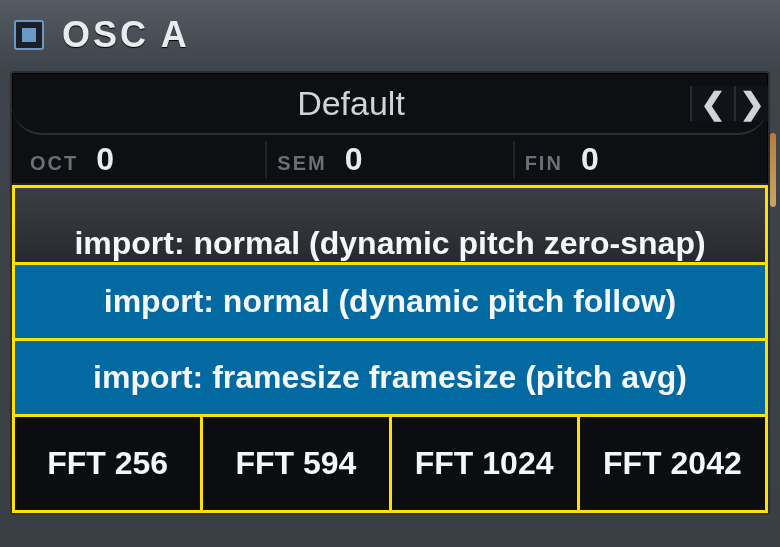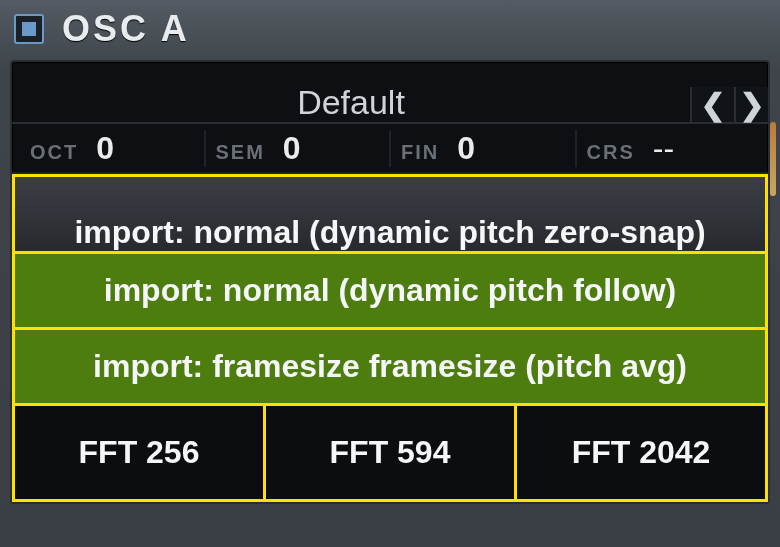--- a/index.html
+++ b/index.html
@@ -8,21 +8,21 @@
     font-family: Arial, Helvetica, sans-serif;
     background: #4a5158;
     background: linear-gradient(180deg, #545b62 0%, #3e444a 70px, #3a3f45 100%);
   }
   
   .titlebar {
     display: flex;
     align-items: center;
     gap: 18px;
     padding: 8px 14px 10px 14px;
-    height: 60px;
+    height: 71px;
   }
   .power-btn {
     width: 30px; height: 30px;
     border: 2px solid #6a98c8;
     border-radius: 3px;
     display: flex; align-items: center; justify-content: center;
     background: #1a2026;
   }
   .power-btn .inner {
     width: 14px; height: 14px;
@@ -40,23 +40,24 @@
     margin: 0 10px 0 10px;
     background: #0d0f12;
     border: 2px solid #2a2e33;
     border-radius: 4px;
     box-shadow: inset 0 0 0 1px #000;
     position: relative;
   }
   
   .preset-row {
     display: flex;
-    align-items: flex-end;
+    align-items: center;
     height: 62px;
     border-bottom: 2px solid #2a2e33;
+    border-radius: 30px;
   }
   .preset-name {
     flex: 1;
     display: flex;
     align-items: center;
     justify-content: center;
     color: #cfd4d9;
     font-size: 34px;
     font-weight: 400;
   }
@@ -105,21 +106,21 @@
   .import-row {
     height: 76px;
     display: flex;
     align-items: center;
     justify-content: center;
     color: #f4f6f8;
     font-size: 32px;
     font-weight: 600;
     border: 3px solid #ffe100;
     border-top: none;
-    background: #4d7c0f;
+    background: #0369a1;
   }
   .import-row.first {
     border-top: 3px solid #ffe100;
     background: #303338;
     background: linear-gradient(180deg, #3b3f45 0%, #27292e 100%);
     height: 80px;
     align-items: flex-end;
   }
   .fft-row {
     display: flex;
@@ -180,42 +181,41 @@
       <span class="val">0</span>
     </div>
     <div class="cell">
       <span class="lab">SEM</span>
       <span class="val">0</span>
     </div>
     <div class="cell">
       <span class="lab">FIN</span>
       <span class="val">0</span>
     </div>
-    <div class="cell crs">
-      <span class="lab">CRS</span>
-      <span class="val">--</span>
-    </div>
   </div>
 
   <div class="import-row first">
     <span>import: normal (dynamic pitch zero-snap)</span>
   </div>
   <div class="import-row">
     <span>import: normal (dynamic pitch follow)</span>
   </div>
   <div class="import-row">
     <span>import: framesize framesize (pitch avg)</span>
   </div>
 
   <div class="fft-row">
     <div class="fft-cell">
       <span>FFT 256</span>
     </div>
     <div class="fft-cell">
       <span>FFT 594</span>
     </div>
     <div class="fft-cell">
+      <span>FFT 1024</span>
+    </div>
+    <div class="fft-cell">
       <span>FFT 2042</span>
     </div>
   </div>
 
   <div class="scroll-hint"></div>
 </div>
 
 </body></html>

